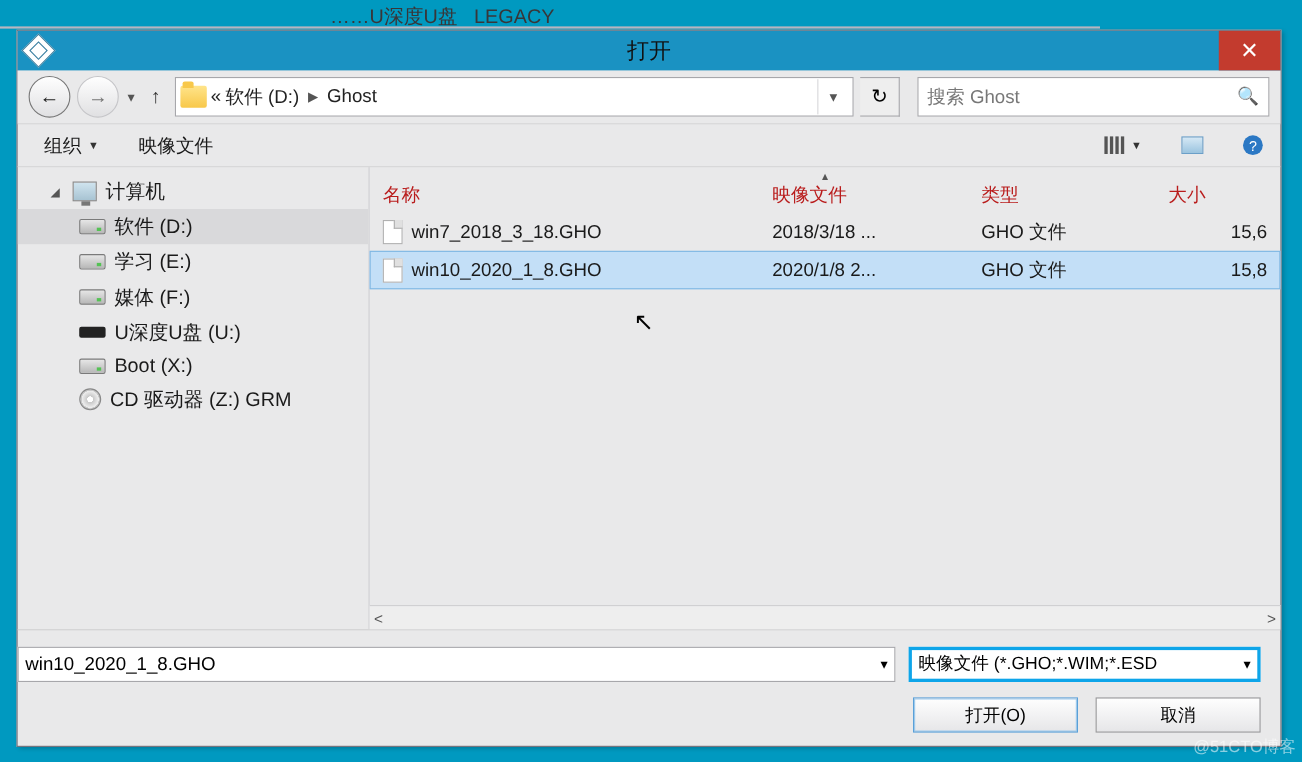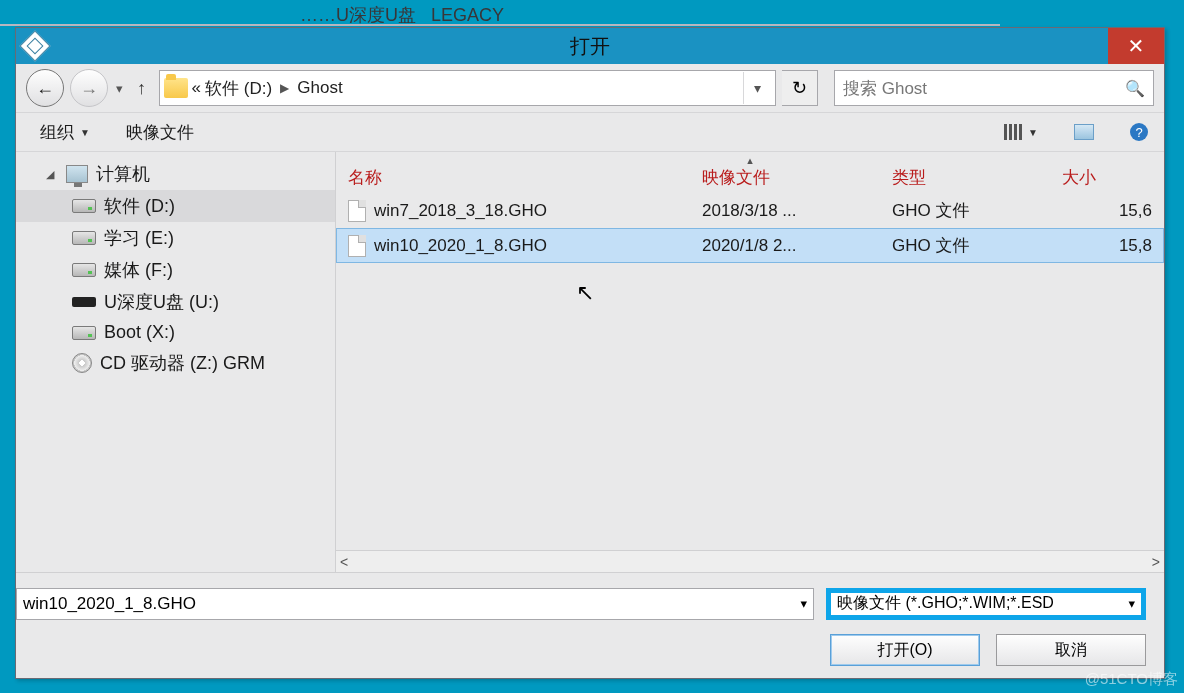--- a/index.html
+++ b/index.html
@@ -113,21 +113,21 @@
   .filename-row {
     height:62px; display:flex; align-items:center; padding:0 18px 0 0; gap:12px;
     border-top:1px solid #d0d0d2;
   }
   .filename-label { width:330px; text-align:right; font-size:17px; }
   .filename-input {
     flex:1; height:32px; border:1px solid #a7a7ab; background:#fff; padding:0 6px;
     font-size:17px; display:flex; align-items:center; justify-content:space-between;
   }
   .filetype {
-    width:320px; height:32px; border:5px solid #0ea5e9; background:#fff; padding:0 6px;
+    width:320px; height:32px; border:3px solid #0ea5e9; background:#fff; padding:0 6px;
     font-size:16px; display:flex; align-items:center; justify-content:space-between; white-space:nowrap; overflow:hidden;
   }
 
   .buttons-row {
     height:44px; display:flex; justify-content:flex-end; align-items:flex-start;
     gap:16px; padding:0 18px;
   }
   .btn {
     width:150px; height:32px; border:1px solid #9a9a9c; background:linear-gradient(#fefefe,#e6e6e8);
     font-size:16px; display:flex; align-items:center; justify-content:center;

